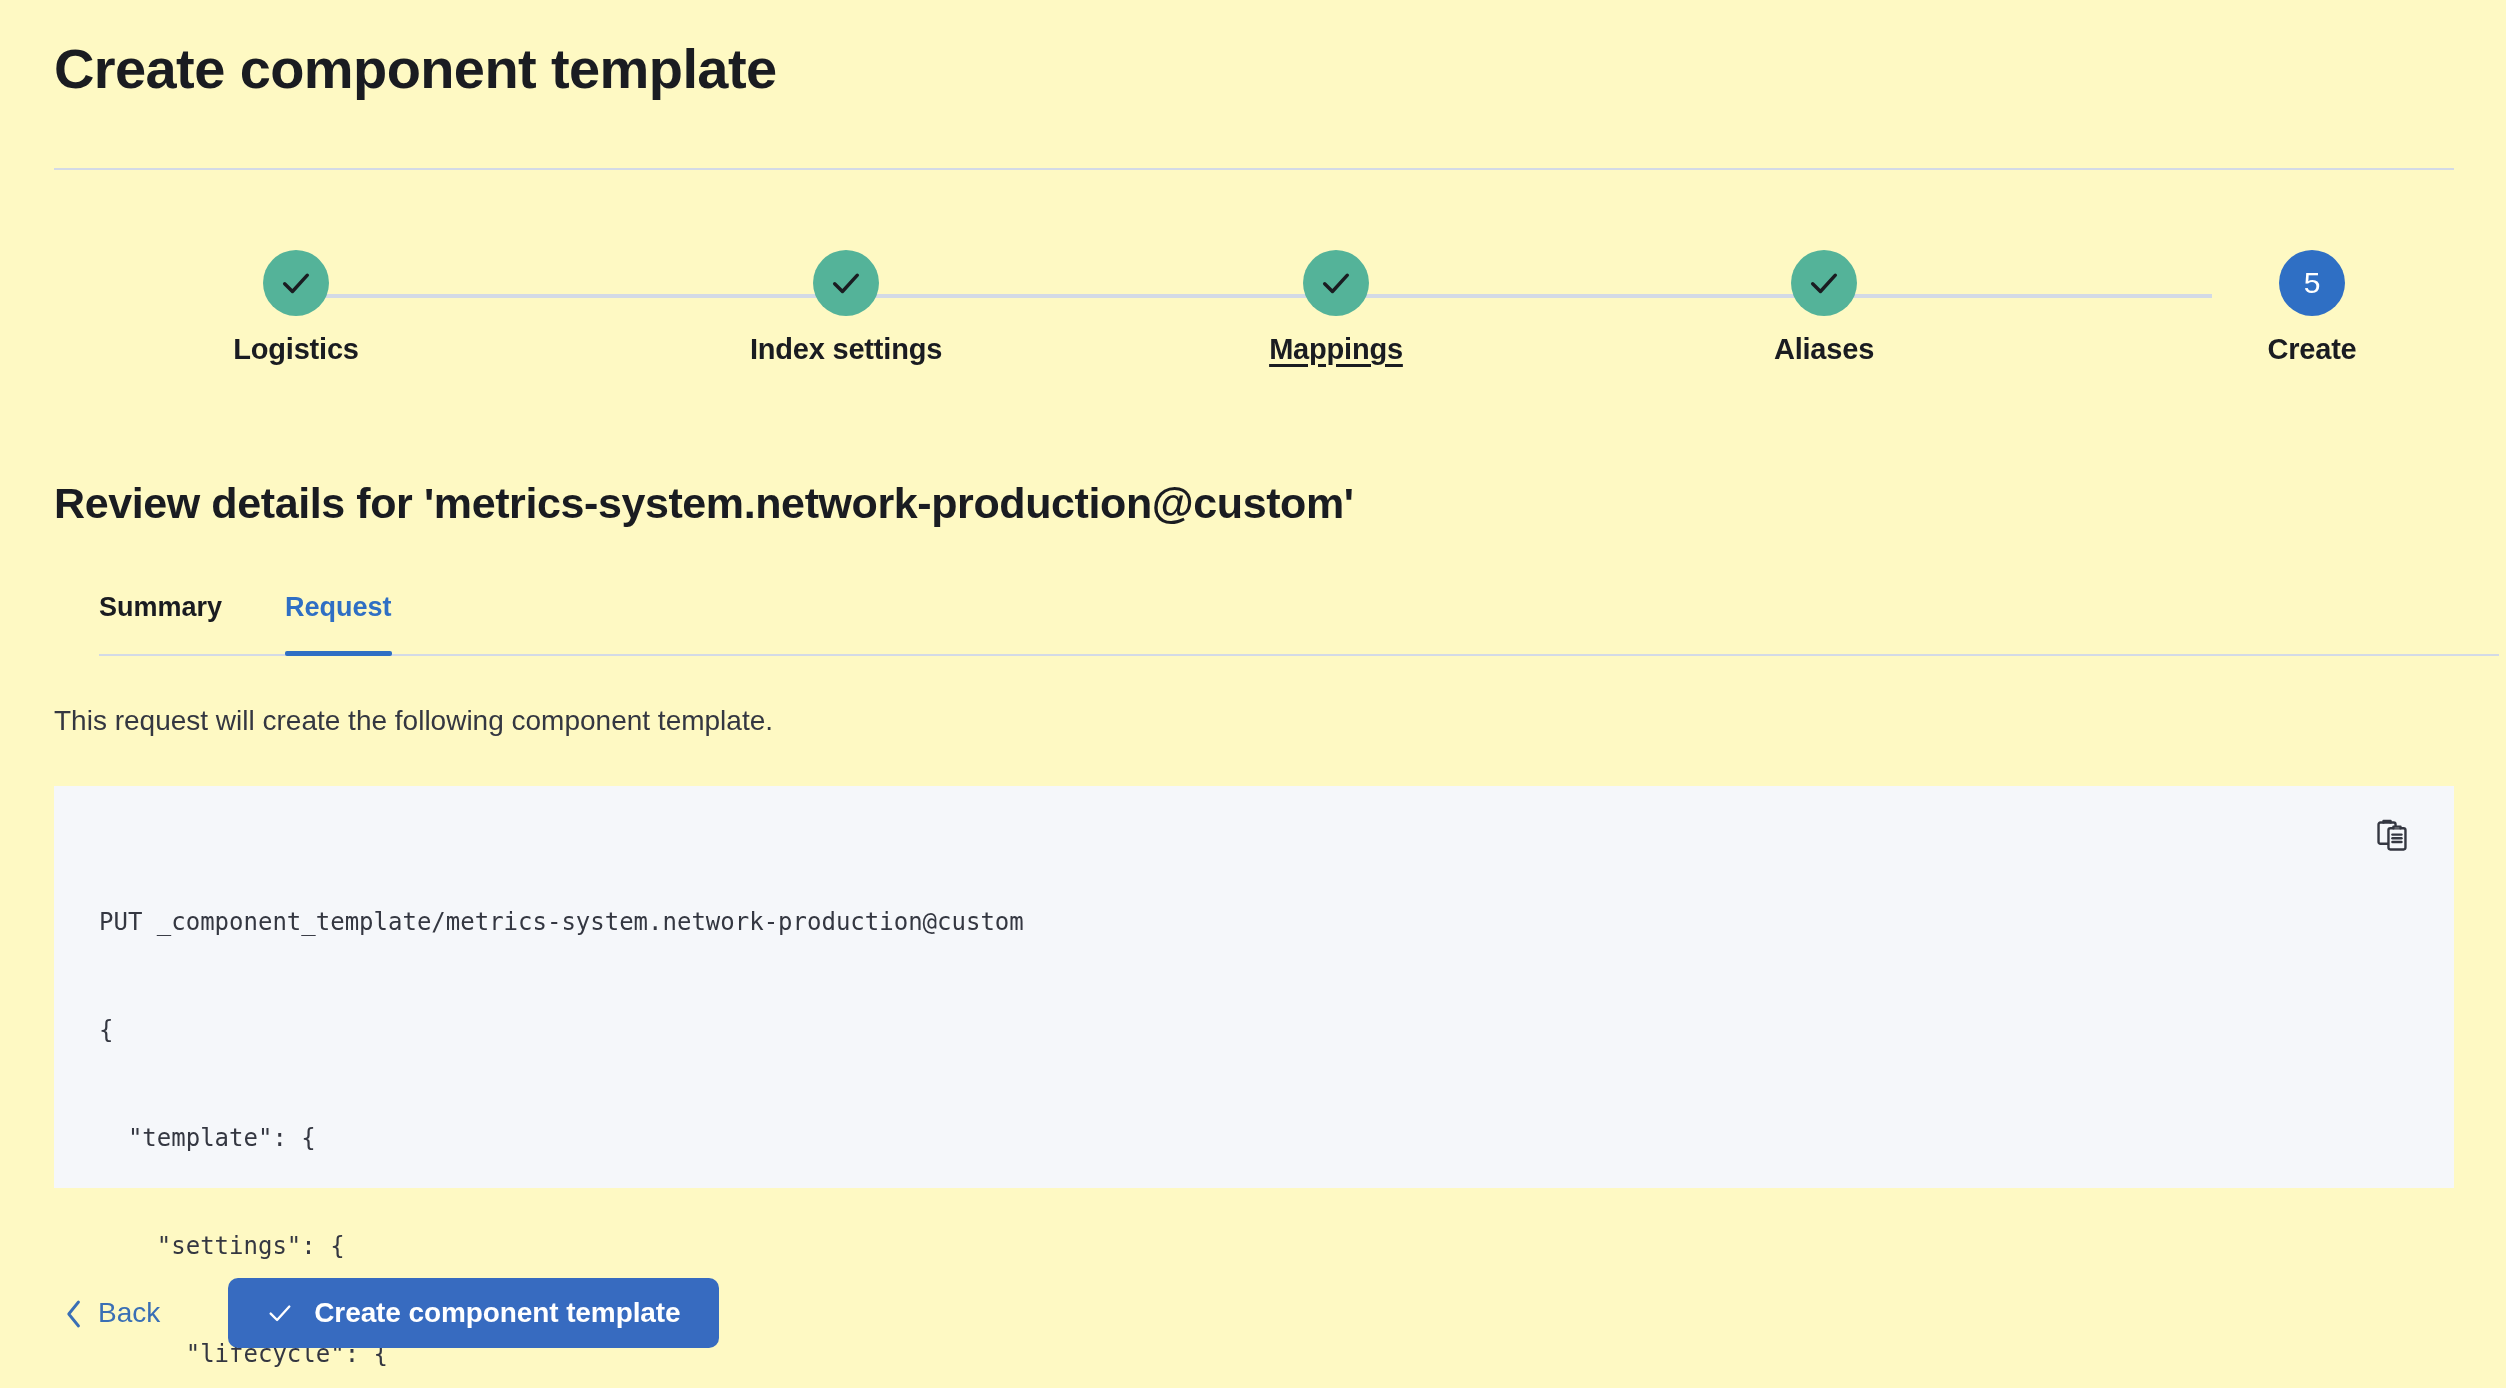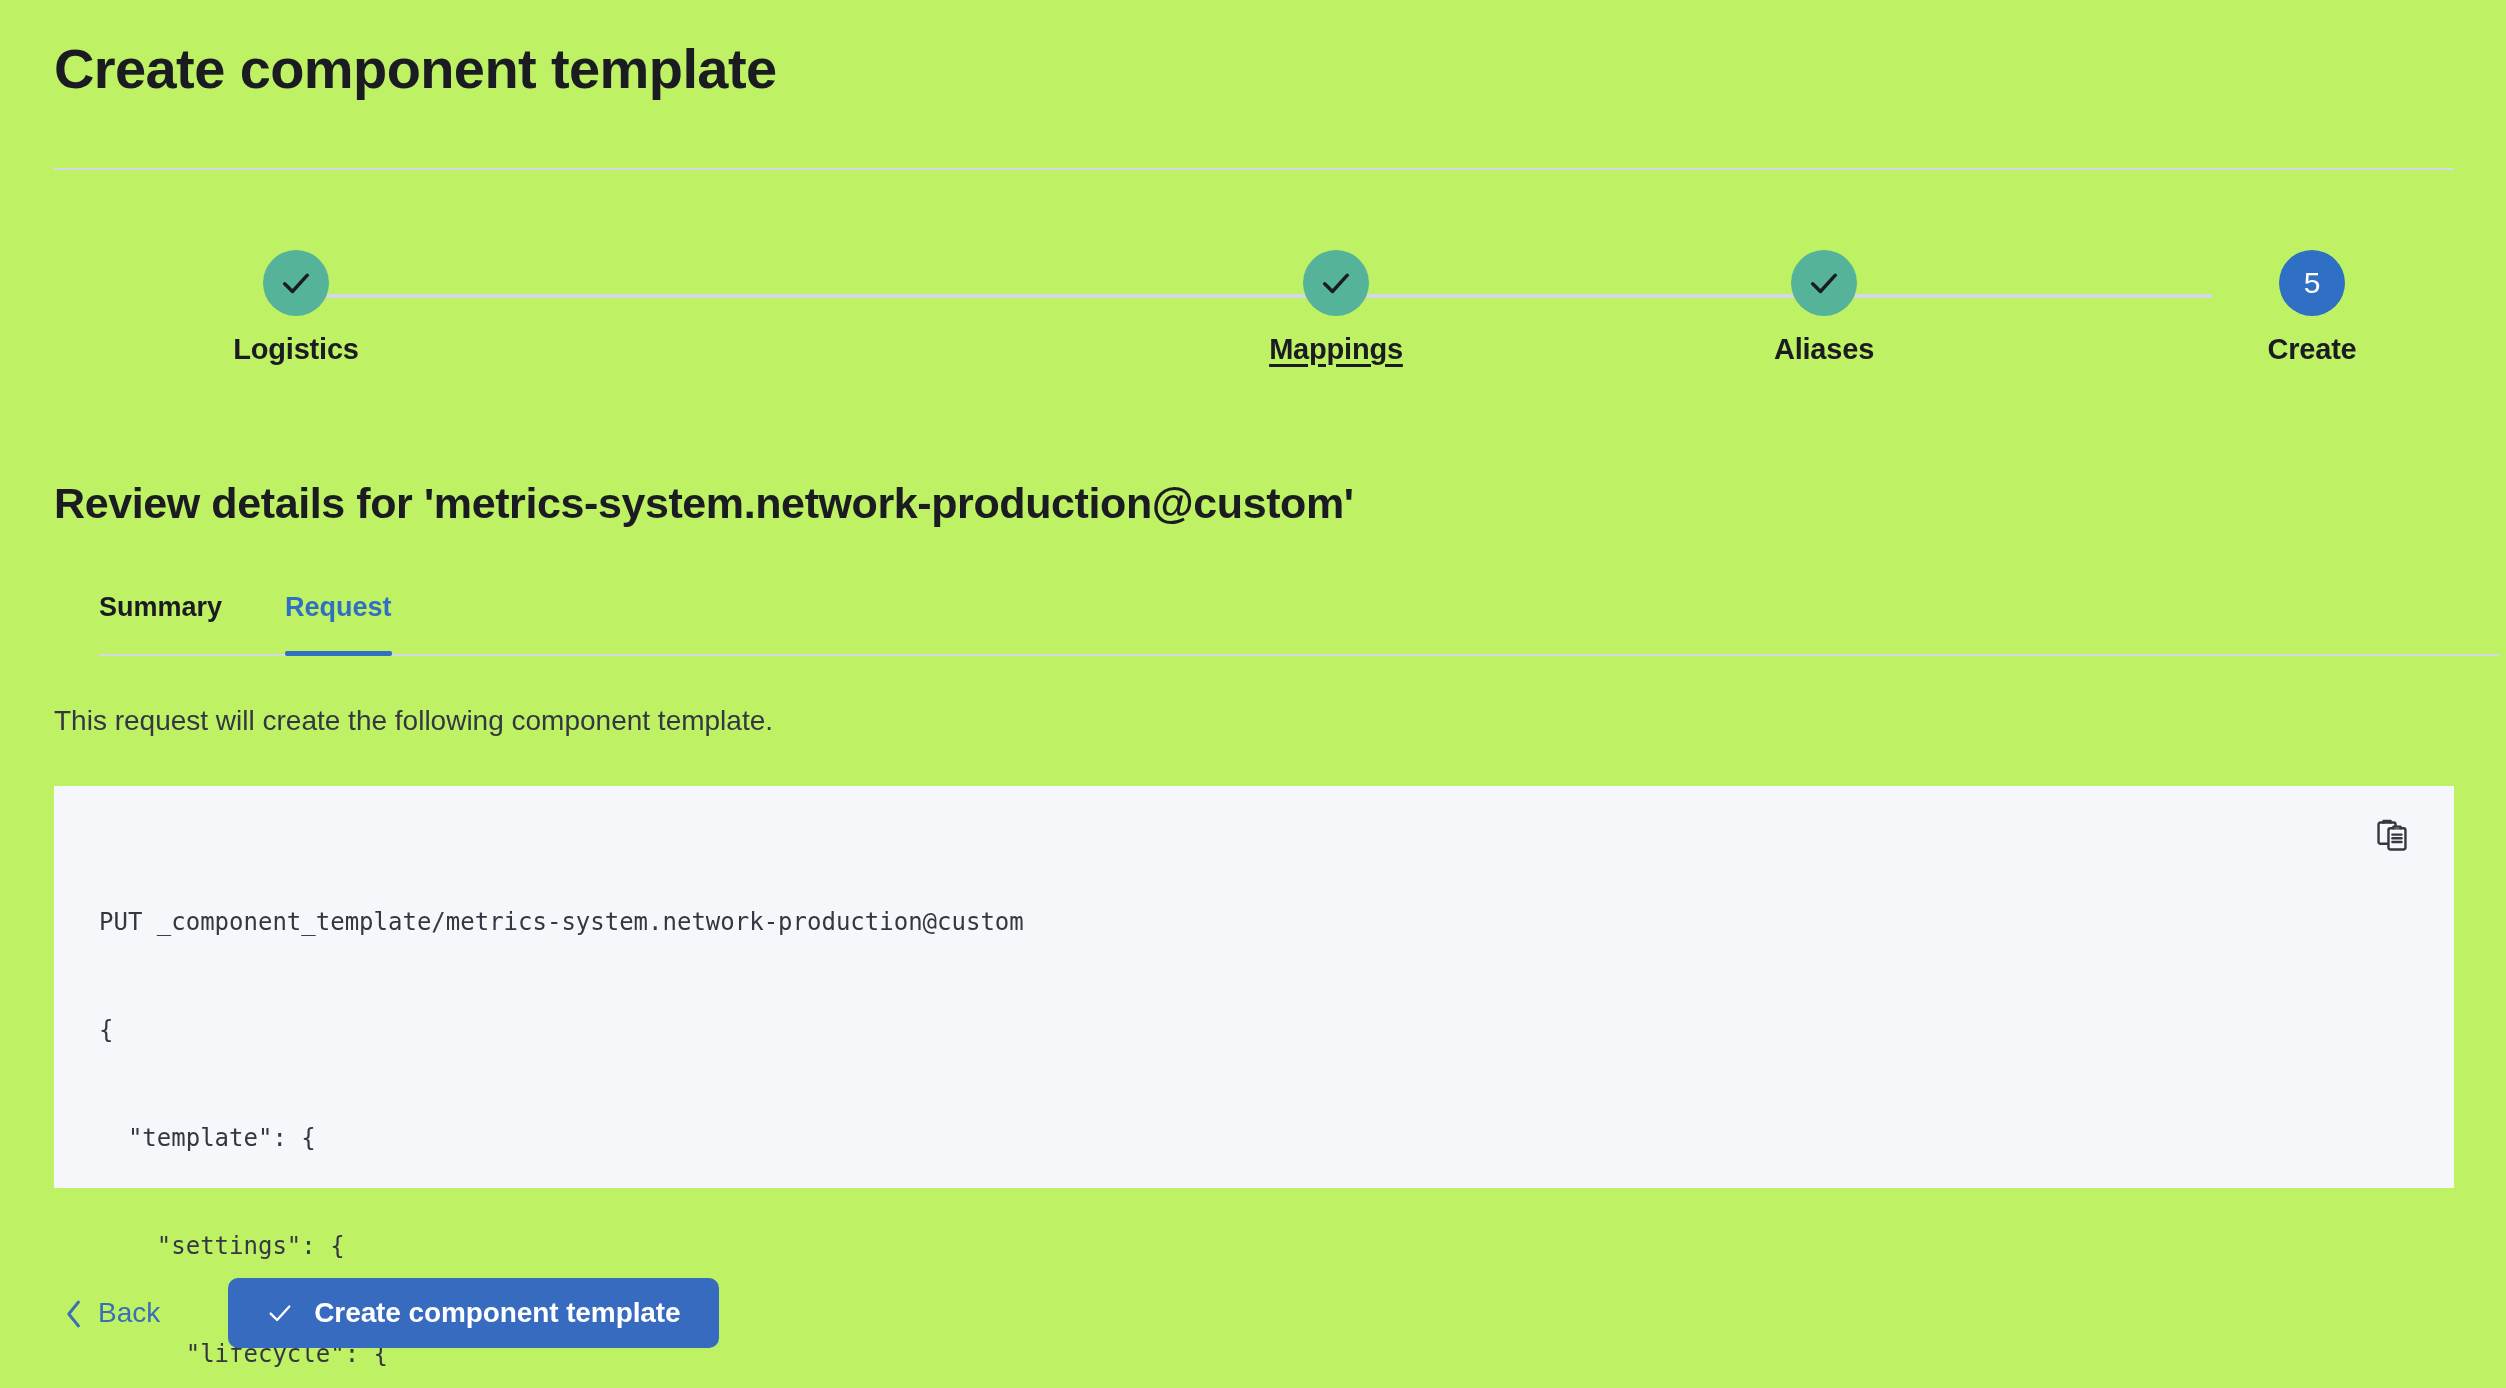--- a/index.html
+++ b/index.html
@@ -9,21 +9,21 @@
     height: 1388px;
     background: #ffffff;
     font-family: "Liberation Sans", sans-serif;
     -webkit-font-smoothing: antialiased;
   }
 
   .page {
     position: relative;
     width: 2506px;
     height: 1388px;
-    background: #bef264;
+    background: #fef9c3;
     overflow: hidden;
   }
 
   
   .page-title {
     position: absolute;
     left: 54px;
     top: 38px;
     font-size: 56px;
     line-height: 62px;
@@ -272,20 +272,28 @@
 
     <div class="step" style="left:242px;">
       <div class="step-circle complete">
         <svg width="34" height="34" viewBox="0 0 24 24" fill="none" stroke="#1a1c21" stroke-width="2.4" stroke-linecap="round" stroke-linejoin="round">
           <polyline points="4,12.5 9.5,18 20,6.5"></polyline>
         </svg>
       </div>
       <div><span class="step-label">Logistics</span></div>
     </div>
 
+    <div class="step" style="left:792px;">
+      <div class="step-circle complete">
+        <svg width="34" height="34" viewBox="0 0 24 24" fill="none" stroke="#1a1c21" stroke-width="2.4" stroke-linecap="round" stroke-linejoin="round">
+          <polyline points="4,12.5 9.5,18 20,6.5"></polyline>
+        </svg>
+      </div>
+      <div><span class="step-label">Index settings</span></div>
+    </div>
 
     <div class="step" style="left:1770px;">
       <div class="step-circle complete">
         <svg width="34" height="34" viewBox="0 0 24 24" fill="none" stroke="#1a1c21" stroke-width="2.4" stroke-linecap="round" stroke-linejoin="round">
           <polyline points="4,12.5 9.5,18 20,6.5"></polyline>
         </svg>
       </div>
       <div><span class="step-label">Aliases</span></div>
     </div>
 

